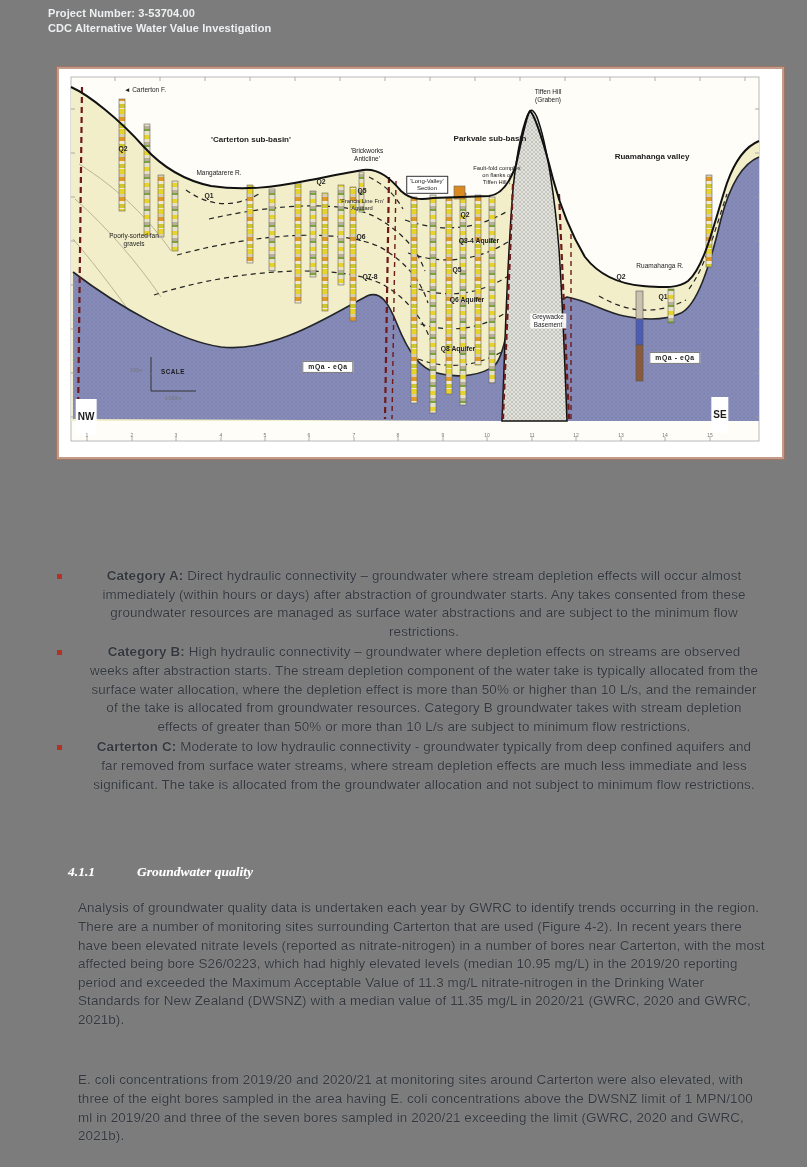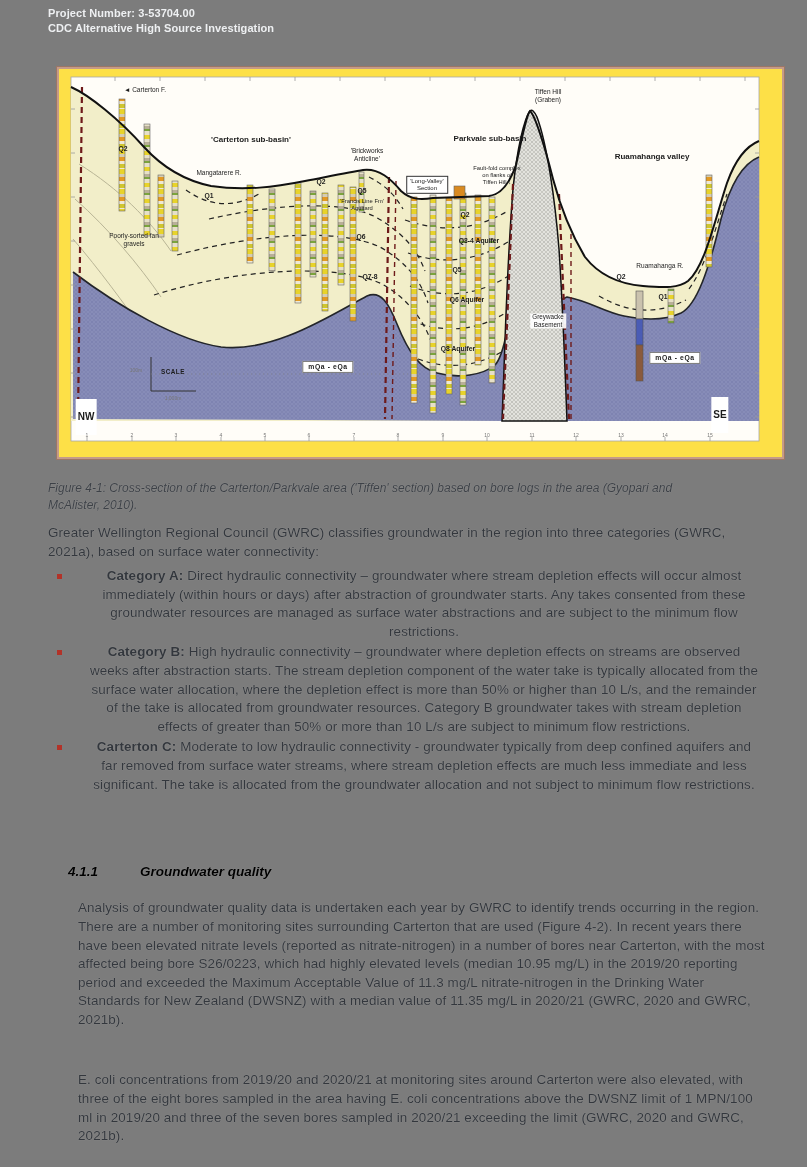--- a/index.html
+++ b/index.html
@@ -14,21 +14,21 @@
   .hdr{
     position:absolute;left:48px;top:6px;
     color:#eef0f2;font-size:11px;font-weight:700;line-height:15px;
     letter-spacing:.1px;
   }
 
   
   .xsection{
     position:absolute;left:57px;top:67px;margin:0;
     width:723px;height:388px;
-    background:#fde047;
+    background:#ffffff;
     border:2px solid #c49b89;
     box-shadow:0 0 0 1px #9c7666;
   }
   .xsection svg{position:absolute;left:0;top:0;}
   .fig-labels{position:absolute;left:0;top:0;width:723px;height:388px;}
   .fl{
     position:absolute;transform:translate(-50%,-50%);
     font-size:6.5px;line-height:1.2;color:#1c1c1c;
     white-space:pre-line;text-align:center;pointer-events:none;
   }
@@ -57,35 +57,36 @@
     position:absolute;left:56px;top:567px;width:704px;
     margin:0;padding:0;list-style:none;
   }
   ul.cats li{position:relative;padding-left:32px;margin:0 0 2px 0;text-align:center;}
   ul.cats li::before{
     content:"";position:absolute;left:1px;top:7px;
     width:5px;height:5px;background:#b23228;
   }
   .sec-head{
     position:absolute;left:68px;top:864px;
-    color:#000000;font-style:italic;font-weight:700;font-size:13.5px;
+    color:#ffffff;font-style:italic;font-weight:700;font-size:13.5px;
     text-shadow:0 0 1px rgba(255,255,255,.3);
+    font-family:Liberation Serif, serif;
   }
   .sec-head .num{display:inline-block;margin-right:42px;}
   .p1{position:absolute;left:78px;top:886px;width:692px;}
   .p2{position:absolute;left:78px;top:1058px;width:692px;}
 </style>
 </head>
 <body>
 
 <div class="page">
 
   <header class="hdr">
     <div>Project Number: 3-53704.00</div>
-    <div>CDC Alternative High Source Investigation</div>
+    <div>CDC Alternative Water Value Investigation</div>
   </header>
 
   <figure class="xsection">
     <svg width="723" height="388" viewBox="0 0 723 388">
       <defs>
         <pattern id="bluedots" width="4" height="4" patternUnits="userSpaceOnUse">
           <rect width="4" height="4" fill="#878cb8"></rect>
           <circle cx="1" cy="1" r="0.7" fill="#6f74a6"></circle>
           <circle cx="3" cy="3" r="0.7" fill="#767ba9"></circle>
         </pattern>
@@ -247,23 +248,21 @@
         <div class="fl tick" style="left: 384px; top: 366px;">9</div>
         <div class="fl tick" style="left: 428px; top: 366px;">10</div>
         <div class="fl tick" style="left: 473px; top: 366px;">11</div>
         <div class="fl tick" style="left: 517px; top: 366px;">12</div>
         <div class="fl tick" style="left: 562px; top: 366px;">13</div>
         <div class="fl tick" style="left: 606px; top: 366px;">14</div>
         <div class="fl tick" style="left: 651px; top: 366px;">15</div>
       </div>
   </figure>
 
-  <p class="caption">Figure 4-1: Cross-section of the Carterton/Parkvale area ('Tiffen' section) based on bore logs in the area (Gyopari and McAlister, 2010).</p>
-
-  <p class="bodytxt intro">Greater Wellington Regional Council (GWRC) classifies groundwater in the region into three categories (GWRC, 2021a), based on surface water connectivity:</p>
+
 
   <ul class="cats bodytxt" id="bullet-list">
       <li><strong>Category A:</strong> Direct hydraulic connectivity – groundwater where stream depletion effects will occur almost immediately (within hours or days) after abstraction of groundwater starts. Any takes consented from these groundwater resources are managed as surface water abstractions and are subject to the minimum flow restrictions.</li>
       <li><strong>Category B:</strong> High hydraulic connectivity – groundwater where depletion effects on streams are observed weeks after abstraction starts. The stream depletion component of the water take is typically allocated from the surface water allocation, where the depletion effect is more than 50% or higher than 10 L/s, and the remainder of the take is allocated from groundwater resources. Category B groundwater takes with stream depletion effects of greater than 50% or more than 10 L/s are subject to minimum flow restrictions.</li>
       <li><strong>Carterton C:</strong> Moderate to low hydraulic connectivity - groundwater typically from deep confined aquifers and far removed from surface water streams, where stream depletion effects are much less immediate and less significant. The take is allocated from the groundwater allocation and not subject to minimum flow restrictions.</li>
     </ul>
 
   <div class="sec-head">
     <span class="num">4.1.1</span><span>Groundwater quality</span>
   </div>

